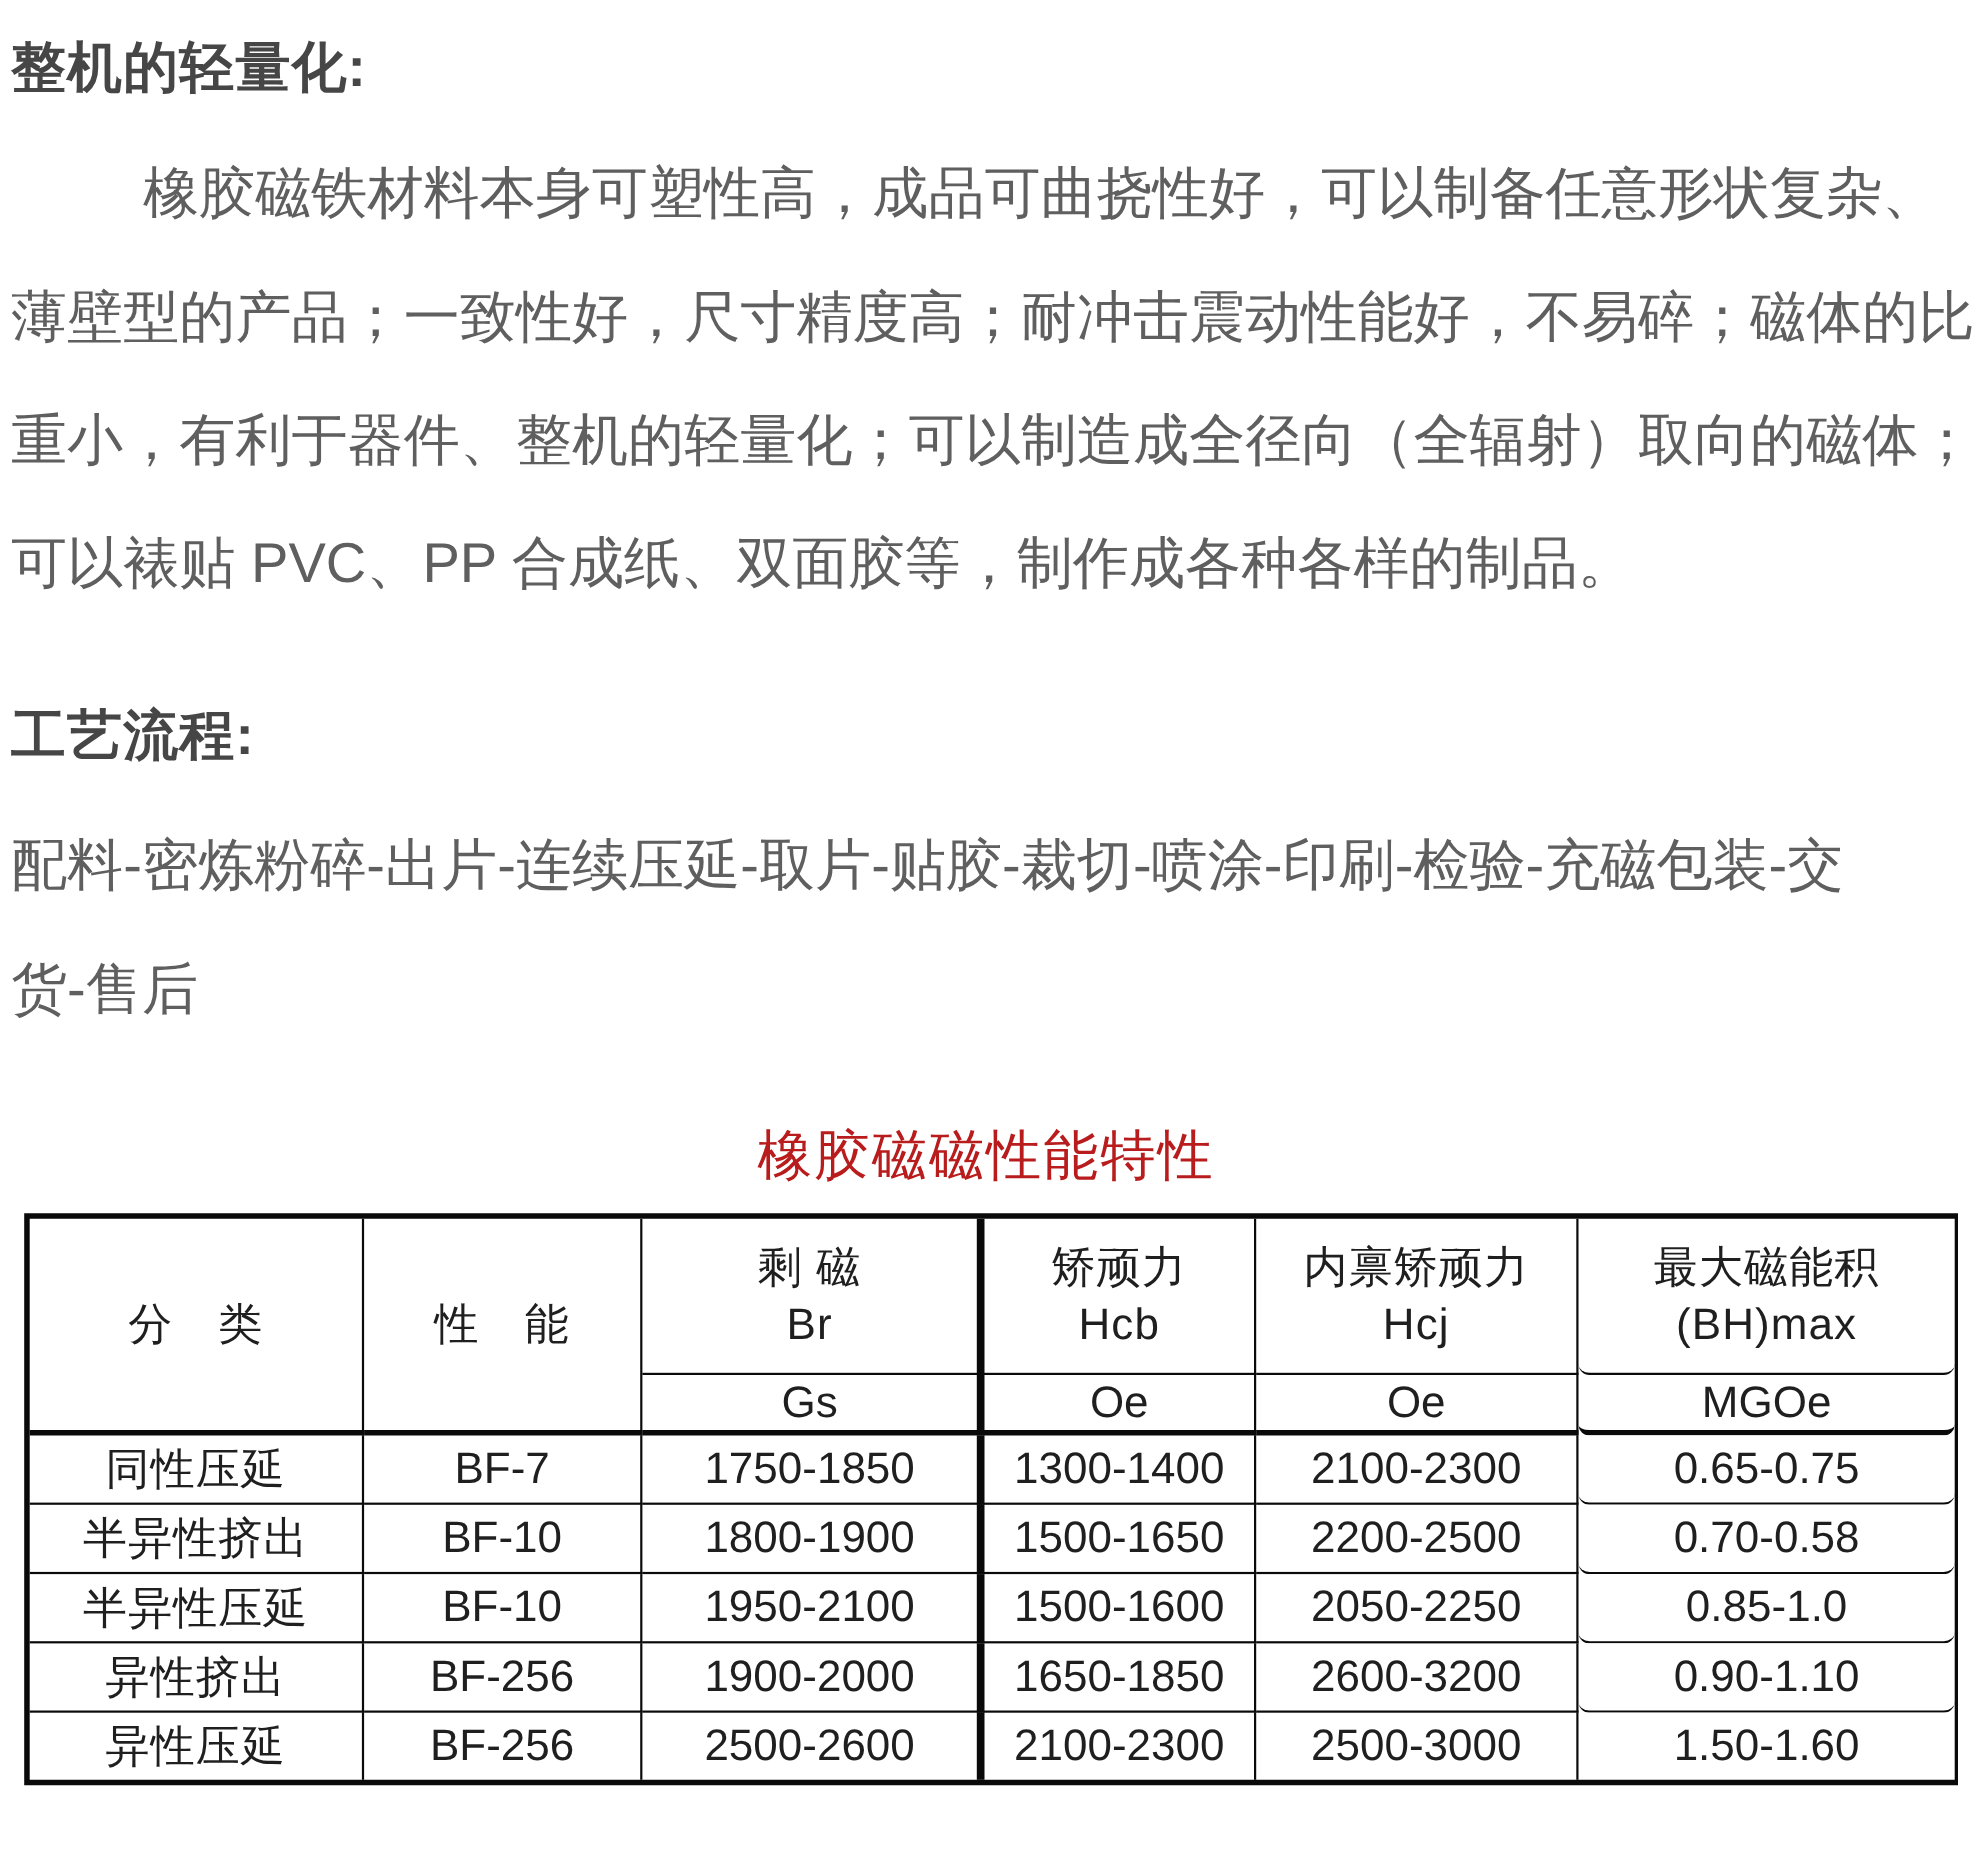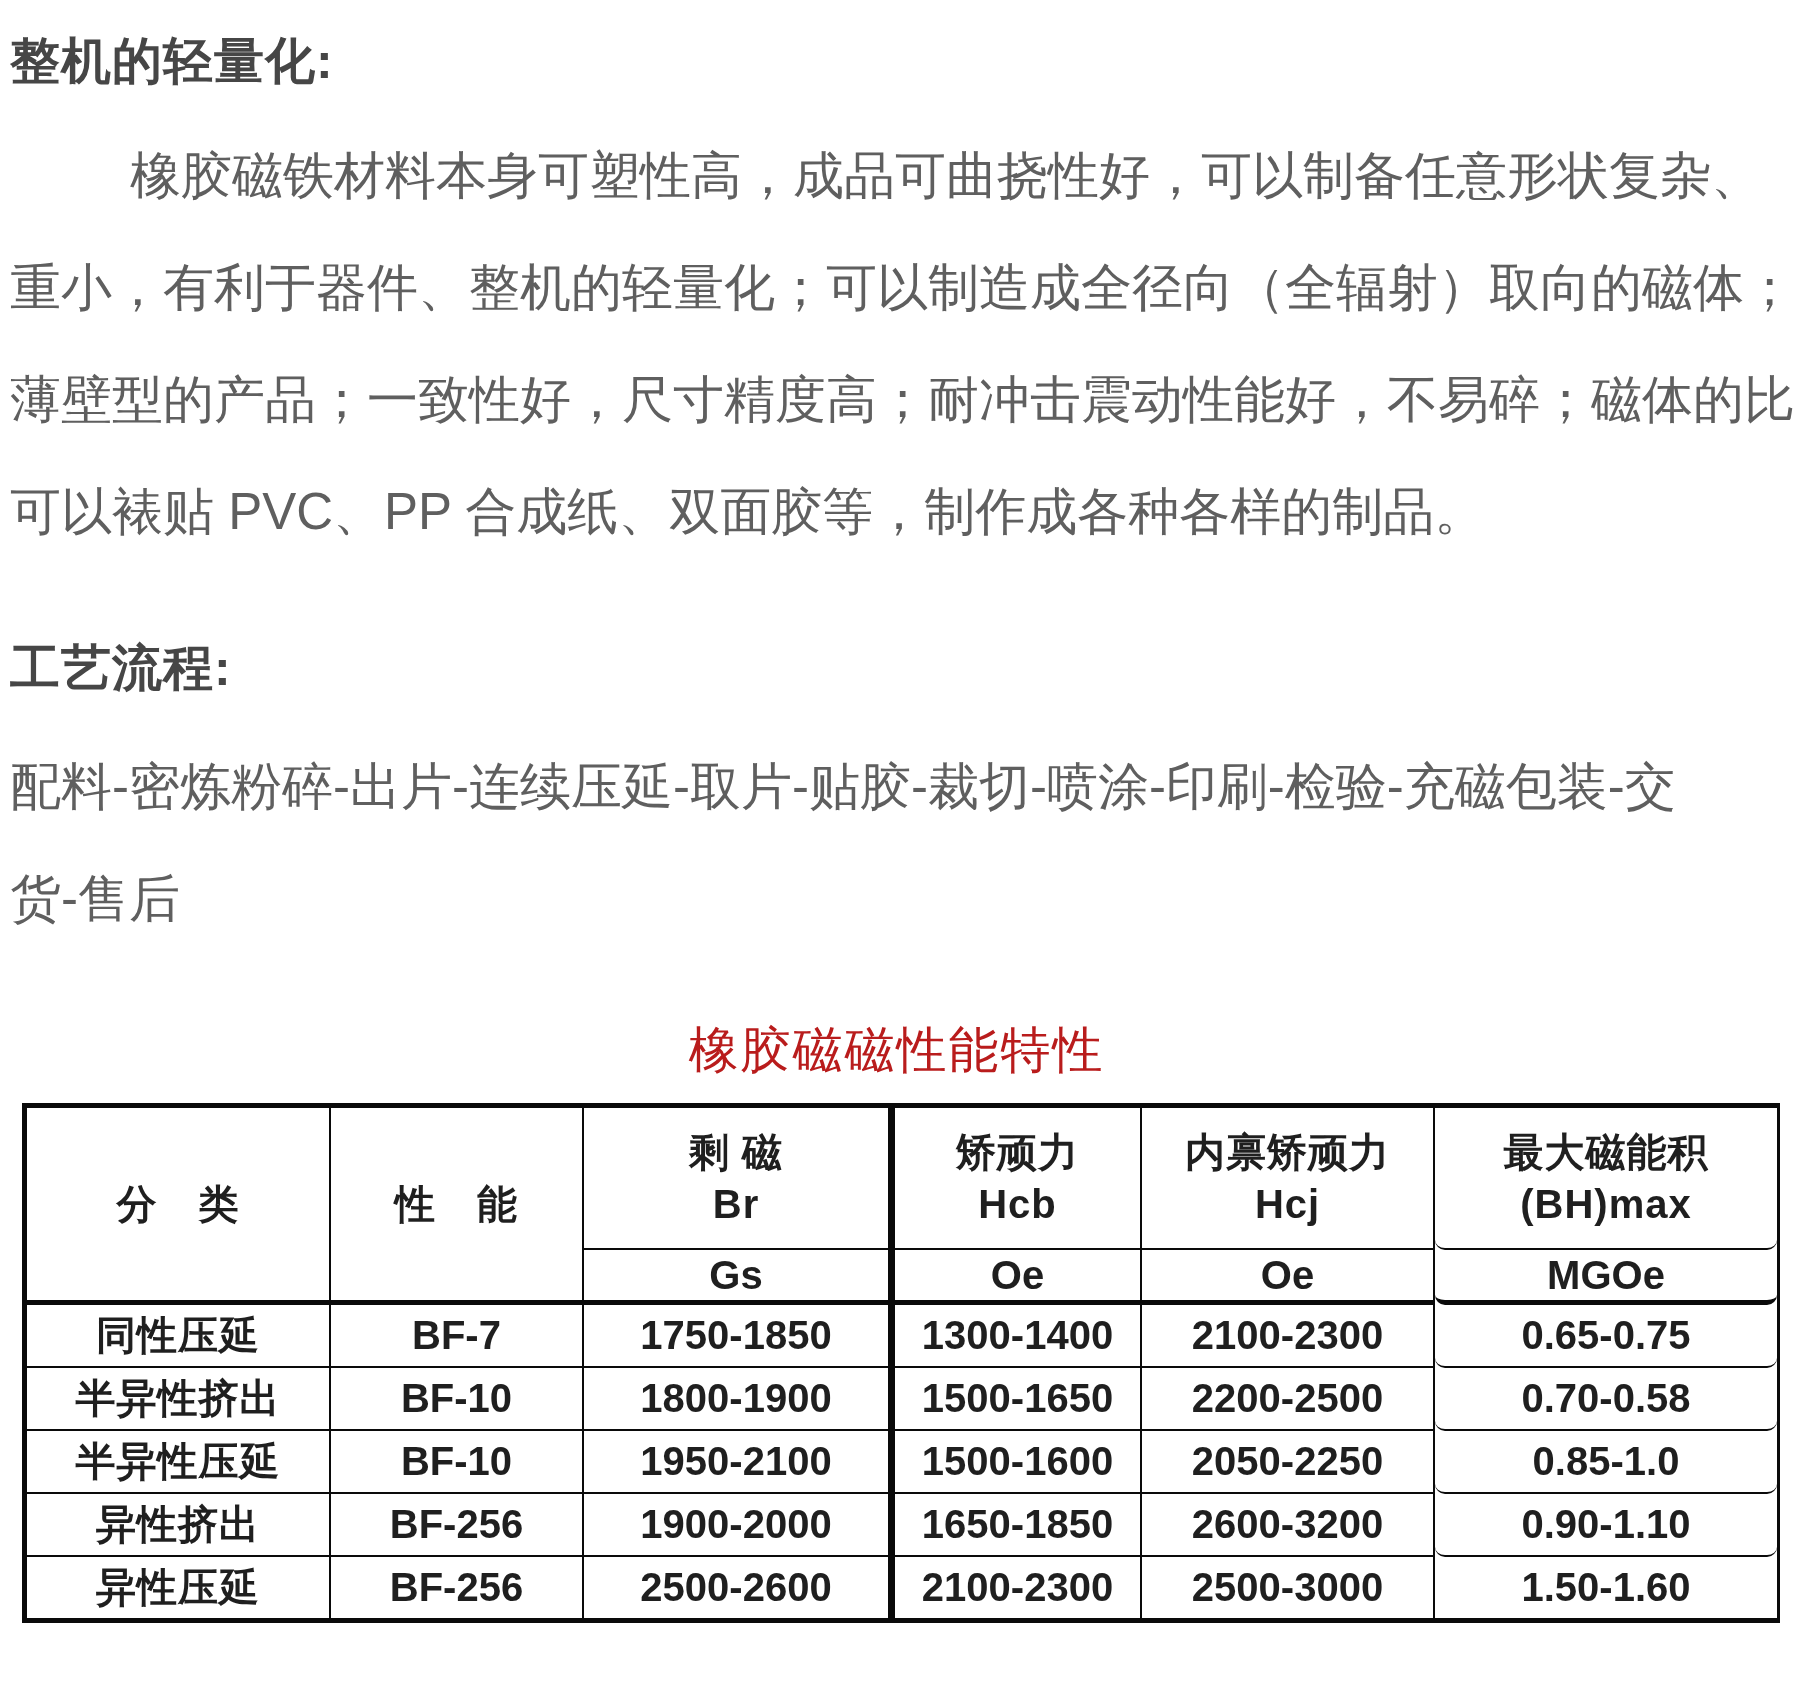--- a/index.html
+++ b/index.html
@@ -63,21 +63,21 @@
     table-layout: fixed;
     border-collapse: separate;
     border-spacing: 0;
     border: 5px solid #0a0a0a;
     border-right-width: 3px;
     background: #ffffff;
   }
   table.perf th, table.perf td {
     font-size: 40px;
     color: #1f1f1f;
-    font-weight: bold;
+    font-weight: normal;
     text-align: center;
     vertical-align: middle;
     border-right: 2px solid #0a0a0a;
     border-bottom: 2px solid #0a0a0a;
     padding: 0;
     overflow: hidden;
   }
   table.perf th:last-child, table.perf td:last-child {
     border-right: 0;
     border-radius: 10px;
@@ -100,22 +100,22 @@
 </style>
 </head>
 <body>
 
 <div class="page">
 
   <h1 class="doc-heading">整机的轻量化:</h1>
 
   <div class="para">
     <div class="pline indent">橡胶磁铁材料本身可塑性高，成品可曲挠性好，可以制备任意形状复杂、</div>
+    <div class="pline">薄壁型的产品；一致性好，尺寸精度高；耐冲击震动性能好，不易碎；磁体的比</div>
     <div class="pline">重小，有利于器件、整机的轻量化；可以制造成全径向（全辐射）取向的磁体；</div>
-    <div class="pline">薄壁型的产品；一致性好，尺寸精度高；耐冲击震动性能好，不易碎；磁体的比</div>
     <div class="pline">可以裱贴 PVC、PP 合成纸、双面胶等，制作成各种各样的制品。</div>
   </div>
 
   <h1 class="doc-heading second">工艺流程:</h1>
 
   <div class="para process">
     <div class="pline">配料-密炼粉碎-出片-连续压延-取片-贴胶-裁切-喷涂-印刷-检验-充磁包装-交</div>
     <div class="pline">货-售后</div>
   </div>
 

